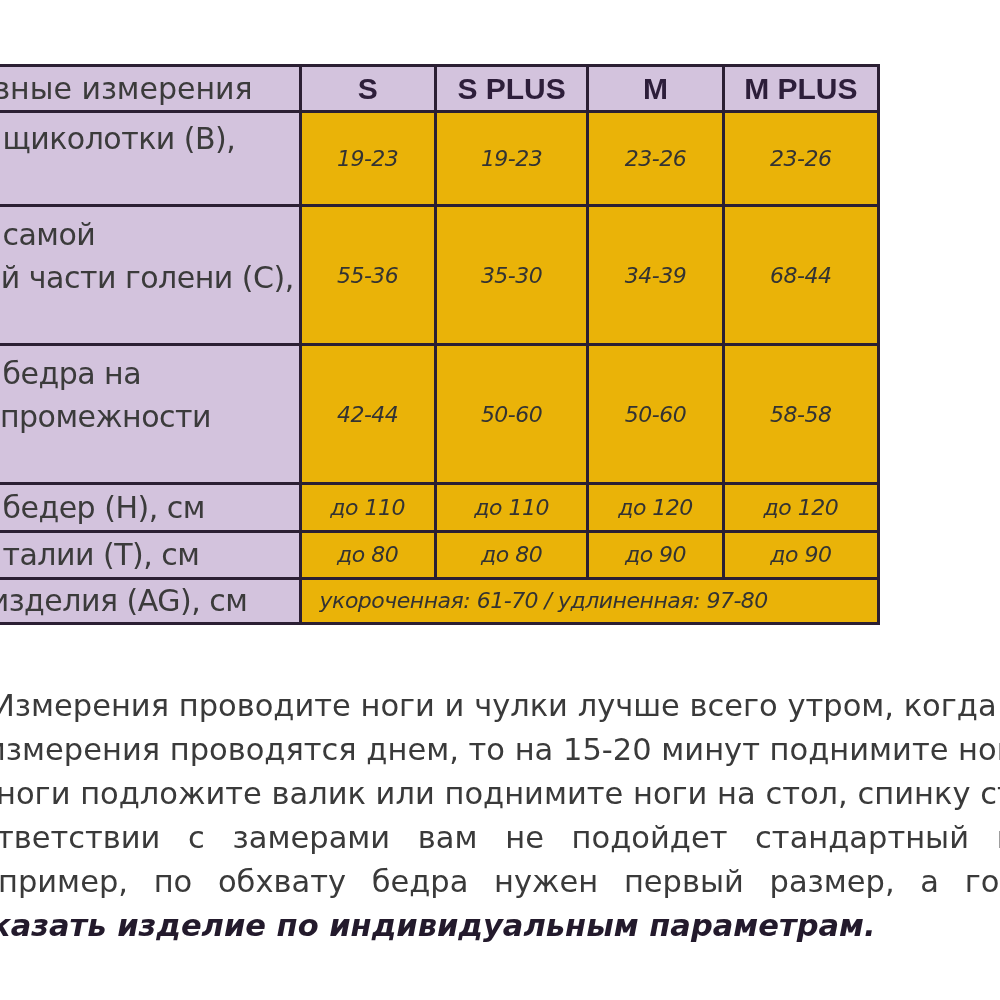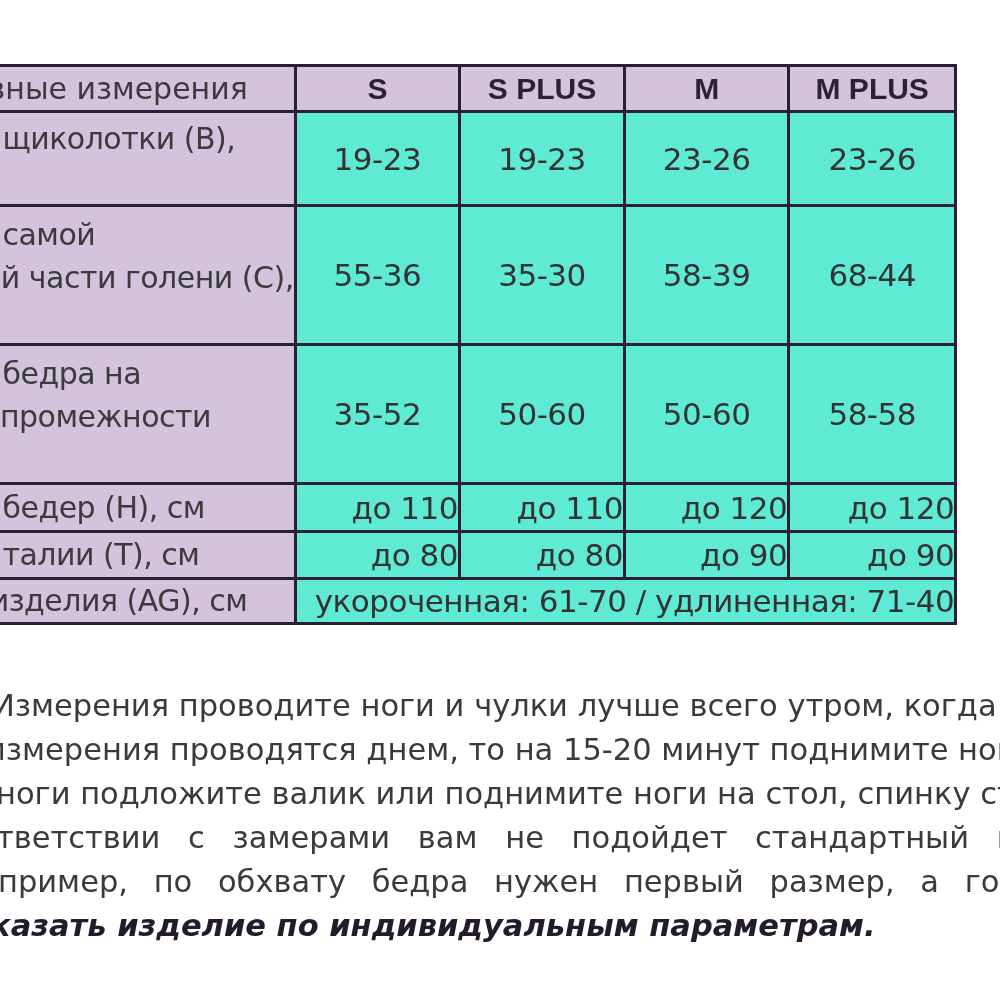--- a/index.html
+++ b/index.html
@@ -62,33 +62,34 @@
       background: #d3c3dd;
       vertical-align: top;
       text-align: left;
       padding-left: 104px;
       line-height: 43px;
       color: #3b3b3b;
       font-size: 30px;
     }
     td.label.single { vertical-align: middle; line-height: 40px; }
     td.val {
-      background: #5eead4;
+      background: #eab308;
       text-align: center;
       vertical-align: middle;
       color: #333;
-      font-size: 31px;
+      font-size: 22px;
+      font-style: italic;
     }
     tr.r-ankle { height: 94px; }
     tr.r-calf { height: 139px; }
     tr.r-thigh { height: 139px; }
     tr.r-hips { height: 48px; }
     tr.r-waist { height: 47px; }
     tr.r-length { height: 45px; }
-    tr.r-hips td.val, tr.r-waist td.val, tr.r-length td.val { line-height: 40px; text-align: right; }
+    tr.r-hips td.val, tr.r-waist td.val, tr.r-length td.val { line-height: 40px; }
     td.val.span-all {
       text-align: left;
       padding-left: 18px;
     }
     tr.r-ankle td.label { padding-top: 4px; }
     tr.r-calf td.label { padding-top: 6px; }
     tr.r-thigh td.label { padding-top: 6px; }
 
     
     .note {
@@ -147,31 +148,31 @@
     </tr>
 
     <tr class="r-calf">
       <td class="label">
         <div>Обхват самой</div>
         <div>широкой части голени (C),</div>
         <div>см</div>
       </td>
       <td class="val">55-36</td>
       <td class="val">35-30</td>
-      <td class="val">58-39</td>
+      <td class="val">34-39</td>
       <td class="val">68-44</td>
     </tr>
 
     <tr class="r-thigh">
       <td class="label">
         <div>Обхват бедра на</div>
         <div>уровне промежности</div>
         <div>(G), см</div>
       </td>
-      <td class="val">35-52</td>
+      <td class="val">42-44</td>
       <td class="val">50-60</td>
       <td class="val">50-60</td>
       <td class="val">58-58</td>
     </tr>
 
     <tr class="r-hips">
       <td class="label single">Обхват бедер (H), см</td>
       <td class="val">до 110</td>
       <td class="val">до 110</td>
       <td class="val">до 120</td>
@@ -181,21 +182,21 @@
     <tr class="r-waist">
       <td class="label single">Обхват талии (T), см</td>
       <td class="val">до 80</td>
       <td class="val">до 80</td>
       <td class="val">до 90</td>
       <td class="val">до 90</td>
     </tr>
 
     <tr class="r-length">
       <td class="label single">Длина изделия (AG), см</td>
-      <td class="val span-all" colspan="4">укороченная: 61-70 / удлиненная: 71-40</td>
+      <td class="val span-all" colspan="4">укороченная: 61-70 / удлиненная: 97-80</td>
     </tr>
   </tbody>
     </table>
 
   <div class="note">
     <span class="line l1">Измерения проводите ноги и чулки лучше всего утром, когда ноги еще не отекли. Если</span>
     <span class="line l2">измерения проводятся днем, то на 15-20 минут поднимите ноги выше таза (лягте и под</span>
     <span class="line l3">ноги подложите валик или поднимите ноги на стол, спинку стула и т. д.). Если в сооб</span>
     <span class="line l4">тветствии с замерами вам не подойдет стандартный компрессионный трикотаж (на</span>
     <span class="line l5">пример, по обхвату бедра нужен первый размер, а голени — третий), лучше за</span>

